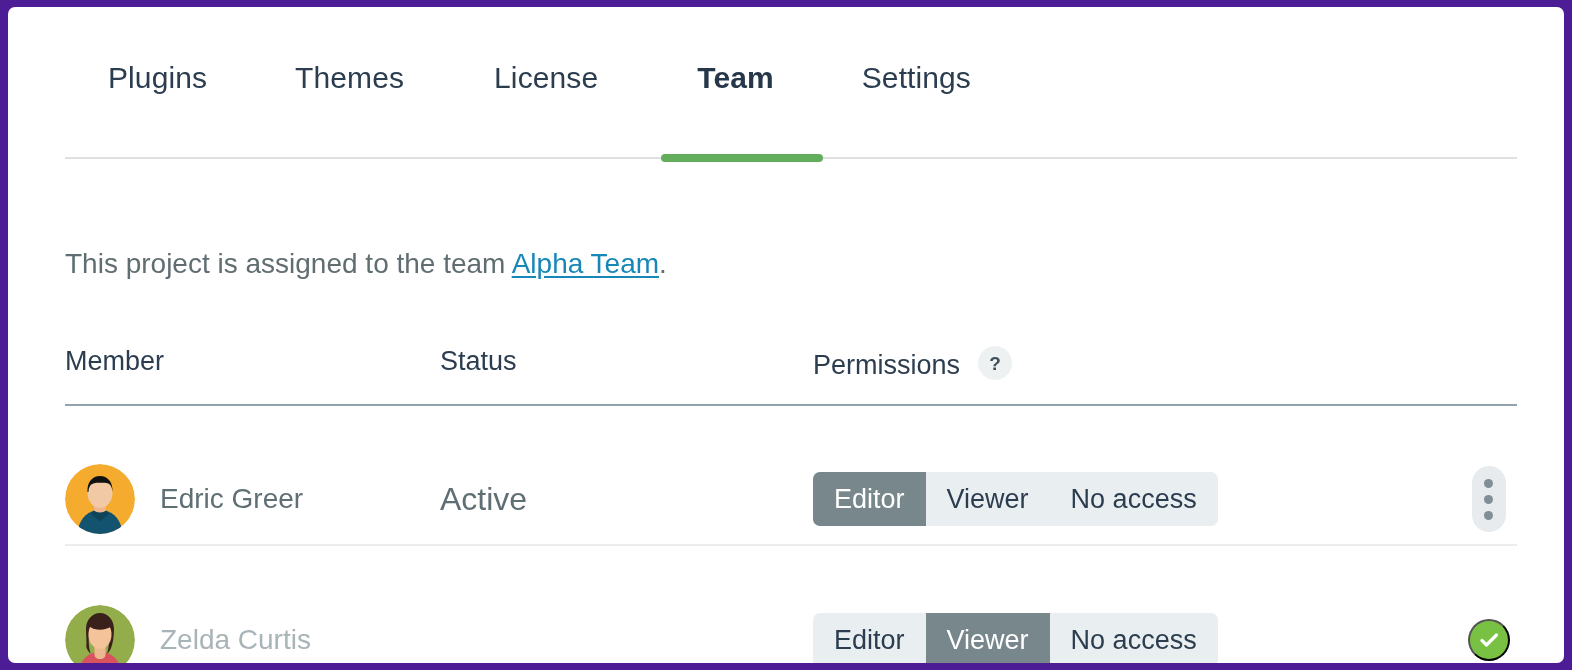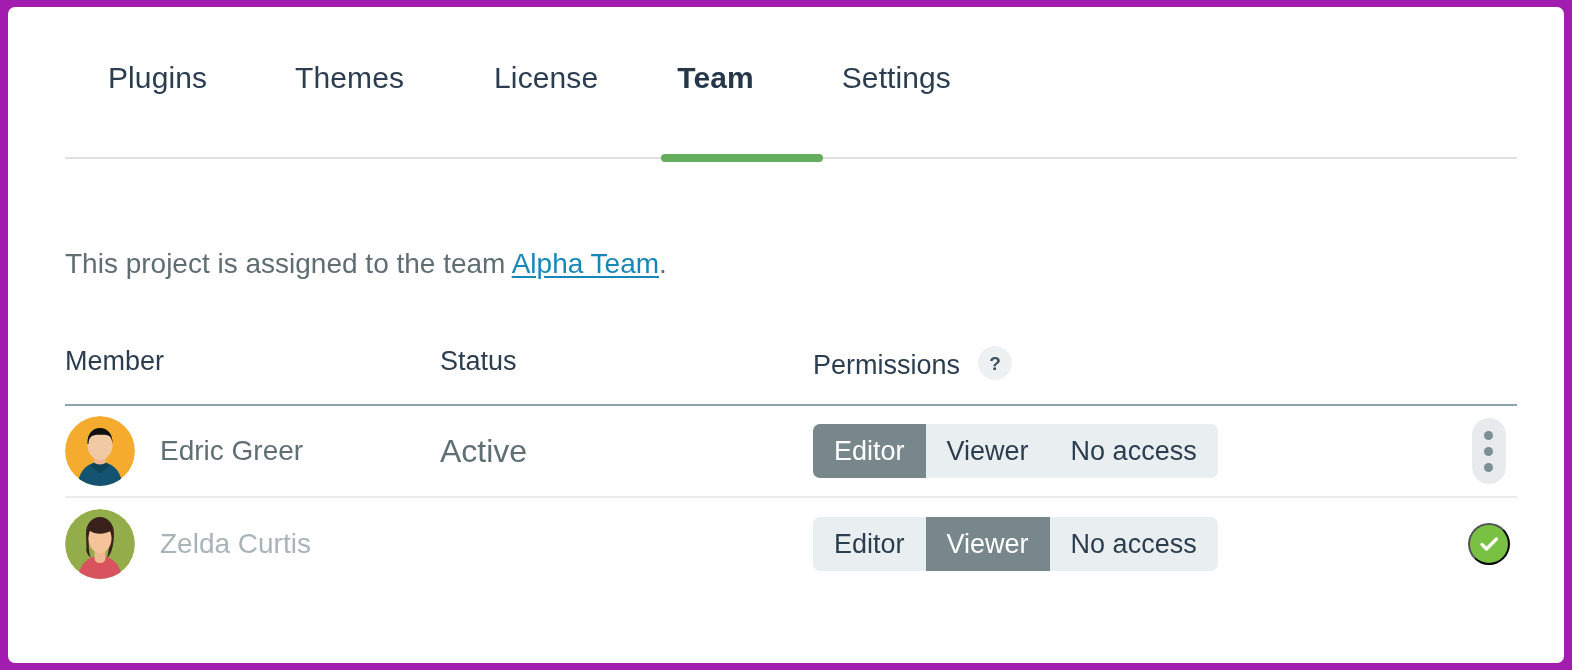--- a/index.html
+++ b/index.html
@@ -9,21 +9,21 @@
     height: 670px;
     background: #dfe3e6;
     font-family: "Liberation Sans", sans-serif;
     -webkit-font-smoothing: antialiased;
   }
 
   .page {
     position: relative;
     width: 1572px;
     height: 670px;
-    background: #a21caf;
+    background: #4c1d95;
     overflow: hidden;
   }
 
   .card {
     position: absolute;
     left: 8px;
     top: 7px;
     width: 1556px;
     height: 656px;
     background: #ffffff;
@@ -57,21 +57,21 @@
     background: none;
     border: none;
     font-family: "Liberation Sans", sans-serif;
     white-space: nowrap;
     text-align: center;
   }
 
   .tab.t0 { margin-left: 43px; }
   .tab.t1 { margin-left: 88px; }
   .tab.t2 { margin-left: 90px; }
-  .tab.t3 { margin-left: 79px; font-weight: bold; color: #26374a; }
+  .tab.t3 { margin-left: 99px; font-weight: bold; color: #26374a; }
   .tab.t4 { margin-left: 88px; }
 
   .tabs-rule {
     position: absolute;
     left: 0;
     top: 94px;
     width: 1452px;
     height: 2px;
     background: #e0e0e0;
   }
@@ -153,20 +153,21 @@
     top: 58px;
     width: 1452px;
     height: 2px;
     background: #8fa3ad;
   }
 
   .row {
     position: relative;
     height: 92px;
     border-bottom: 2px solid #ececec;
+    margin-top: 48px;
   }
   .row:last-child { border-bottom: none; }
 
   .cell {
     position: absolute;
     top: 50%;
     transform: translateY(-50%);
   }
 
   .cell.c-member { left: 0; display: flex; align-items: center; }

